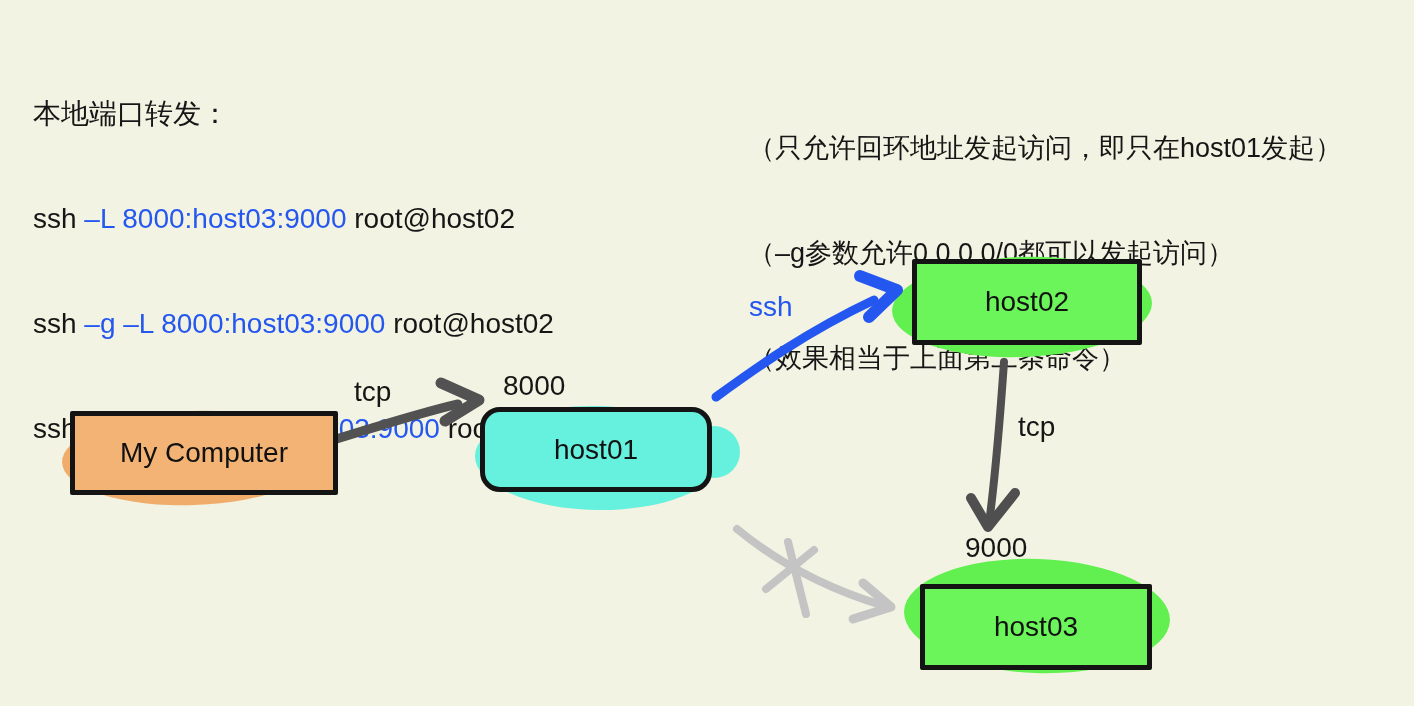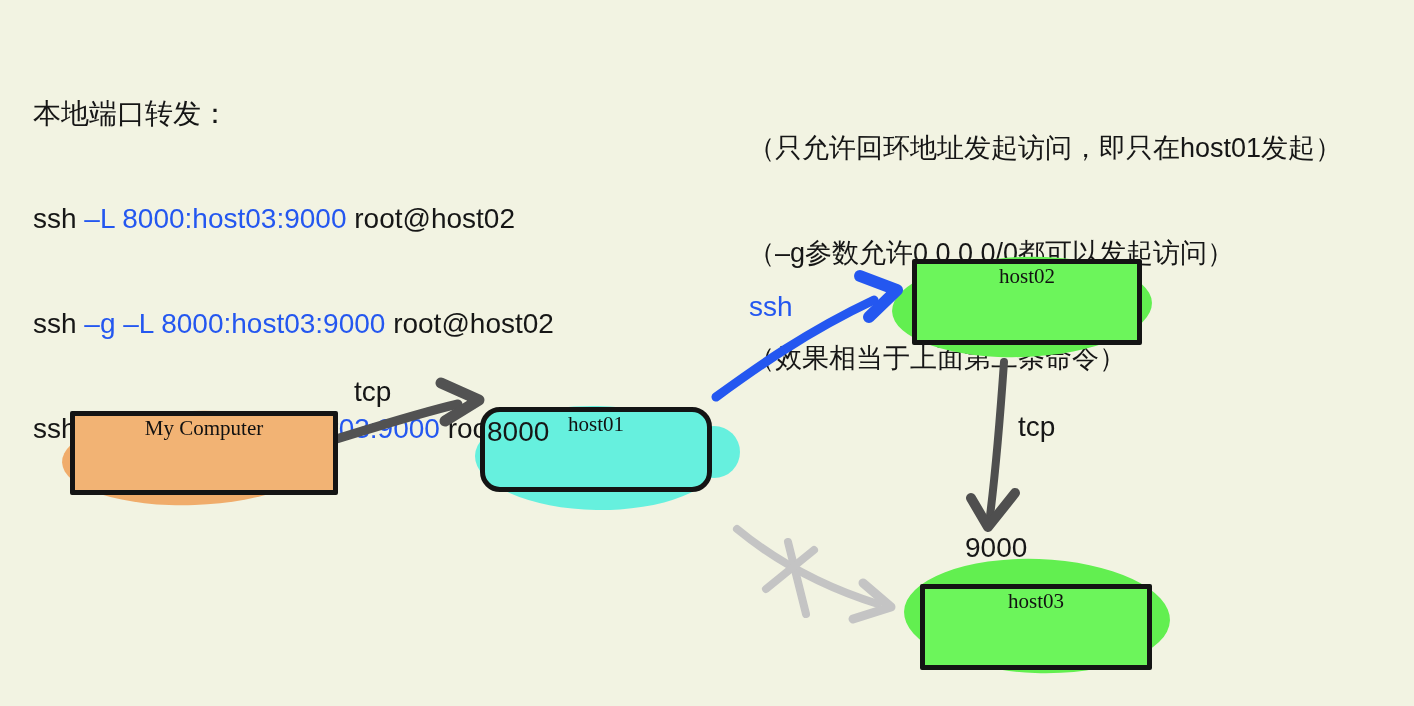--- a/index.html
+++ b/index.html
@@ -42,38 +42,38 @@
     left: 0; top: 0;
     z-index: 1;
   }
   .node {
     position: absolute;
     z-index: 2;
     box-sizing: border-box;
     border: 5px solid #141414;
     border-radius: 2px;
     display: flex;
+    align-items: center;
     justify-content: center;
-    font-size: 21px;
+    font-size: 28px;
     color: #111;
-    font-family: Liberation Serif, serif;
   }
   .node-my-computer { left: 70px;  top: 411px; width: 268px; height: 84px; background: #f2b374; }
   .node-host01      { left: 480px; top: 407px; width: 232px; height: 85px; background: #66f0de; border-radius: 20px; }
   .node-host02      { left: 912px; top: 259px; width: 230px; height: 86px; background: #6cf55b; }
   .node-host03      { left: 920px; top: 584px; width: 232px; height: 86px; background: #6cf55b; }
   .free-label {
     position: absolute;
     z-index: 3;
     font-size: 28px;
     color: #161616;
     white-space: nowrap;
   }
   .lbl-tcp-top   { left: 354px;  top: 376px; }
-  .lbl-8000      { left: 487px;  top: 370px; margin-top: 46px; }
+  .lbl-8000      { left: 503px;  top: 370px; }
   .lbl-ssh       { left: 749px;  top: 291px; color: #2457f0; }
   .lbl-tcp-right { left: 1018px; top: 411px; }
   .lbl-9000      { left: 941px;  top: 532px; margin-left: 24px; }
 </style>
 </head>
 <body>
 
 <div id="page">
 
   <svg class="draw-layer" width="1414" height="706" viewBox="0 0 1414 706">

